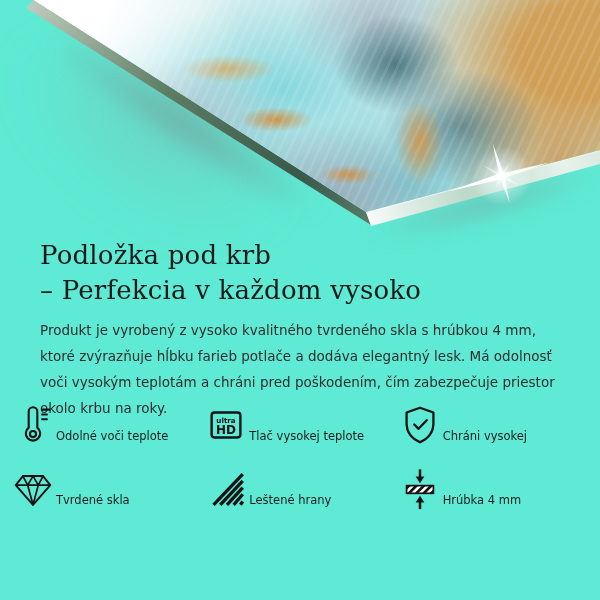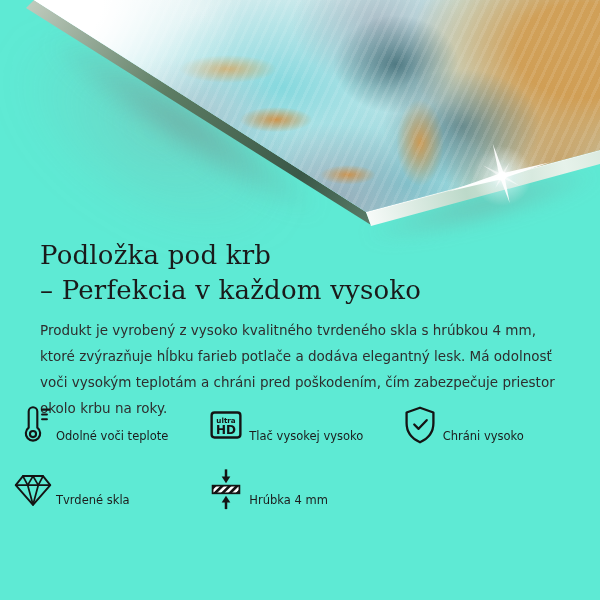--- a/index.html
+++ b/index.html
@@ -130,45 +130,59 @@
     </div>
 
     <div class="feature">
       <div class="icon-box">
         <svg width="46" height="46" viewBox="0 0 48 48">
           <rect class="ic" x="9" y="11" width="30" height="26" rx="3" style="stroke-width:2.5"></rect>
           <text x="24" y="21.5" text-anchor="middle" font-size="7.5" font-weight="bold" font-family="DejaVu Sans, sans-serif" fill="#141414">ultra</text>
           <text x="24" y="33.5" text-anchor="middle" font-size="12.5" font-weight="bold" font-family="DejaVu Sans, sans-serif" fill="#141414">HD</text>
         </svg>
       </div>
-      <div class="label">Tlač vysokej vysoko</div>
+      <div class="label">Tlač vysokej teplote</div>
     </div>
 
     <div class="feature">
       <div class="icon-box">
         <svg width="46" height="46" viewBox="0 0 48 48">
           <path class="ic" style="stroke-width:2.4" d="M24 6 L38 11 V22 C38 32 32 38.5 24 42 C16 38.5 10 32 10 22 V11 Z"></path>
           <path class="ic" style="stroke-width:2.4" d="M18 23.5 L22.5 28 L31 19"></path>
         </svg>
       </div>
-      <div class="label">Chráni vysoko</div>
+      <div class="label">Chráni vysokej</div>
     </div>
 
     <div class="feature">
       <div class="icon-box">
         <svg width="46" height="46" viewBox="0 0 48 48">
           <path class="ic" style="stroke-width:2" d="M13.5 10.5 H34.5 L42 20 L24 40.5 L6 20 Z"></path>
           <path class="ic" style="stroke-width:1.8" d="M6 20 H42"></path>
           <path class="ic" style="stroke-width:1.8" d="M13.5 10.5 L18.5 20 L24 40.5 L29.5 20 L34.5 10.5"></path>
           <path class="ic" style="stroke-width:1.8" d="M24 10.5 L18.5 20 M24 10.5 L29.5 20"></path>
         </svg>
       </div>
       <div class="label">Tvrdené skla</div>
     </div>
 
+    <div class="feature">
+      <div class="icon-box">
+        <svg width="46" height="46" viewBox="0 0 48 48">
+          <g stroke="#141414" stroke-width="3.4" stroke-linecap="butt">
+            <line x1="11" y1="40.5" x2="41.5" y2="8.5"></line>
+            <line x1="18" y1="40.5" x2="41.5" y2="15.5"></line>
+            <line x1="25" y1="40.5" x2="41.5" y2="22.5"></line>
+            <line x1="32" y1="40.5" x2="41.5" y2="29.5"></line>
+            <line x1="39" y1="40.5" x2="41.5" y2="37"></line>
+          </g>
+        </svg>
+      </div>
+      <div class="label">Leštené hrany</div>
+    </div>
 
     <div class="feature">
       <div class="icon-box">
         <svg width="46" height="46" viewBox="0 0 48 48">
           <defs>
             <pattern id="hatch" patternUnits="userSpaceOnUse" width="5.5" height="5.5" patternTransform="rotate(45)">
               <rect width="5.5" height="5.5" fill="#ffffff"></rect>
               <rect width="2.8" height="5.5" fill="#141414"></rect>
             </pattern>
           </defs>

